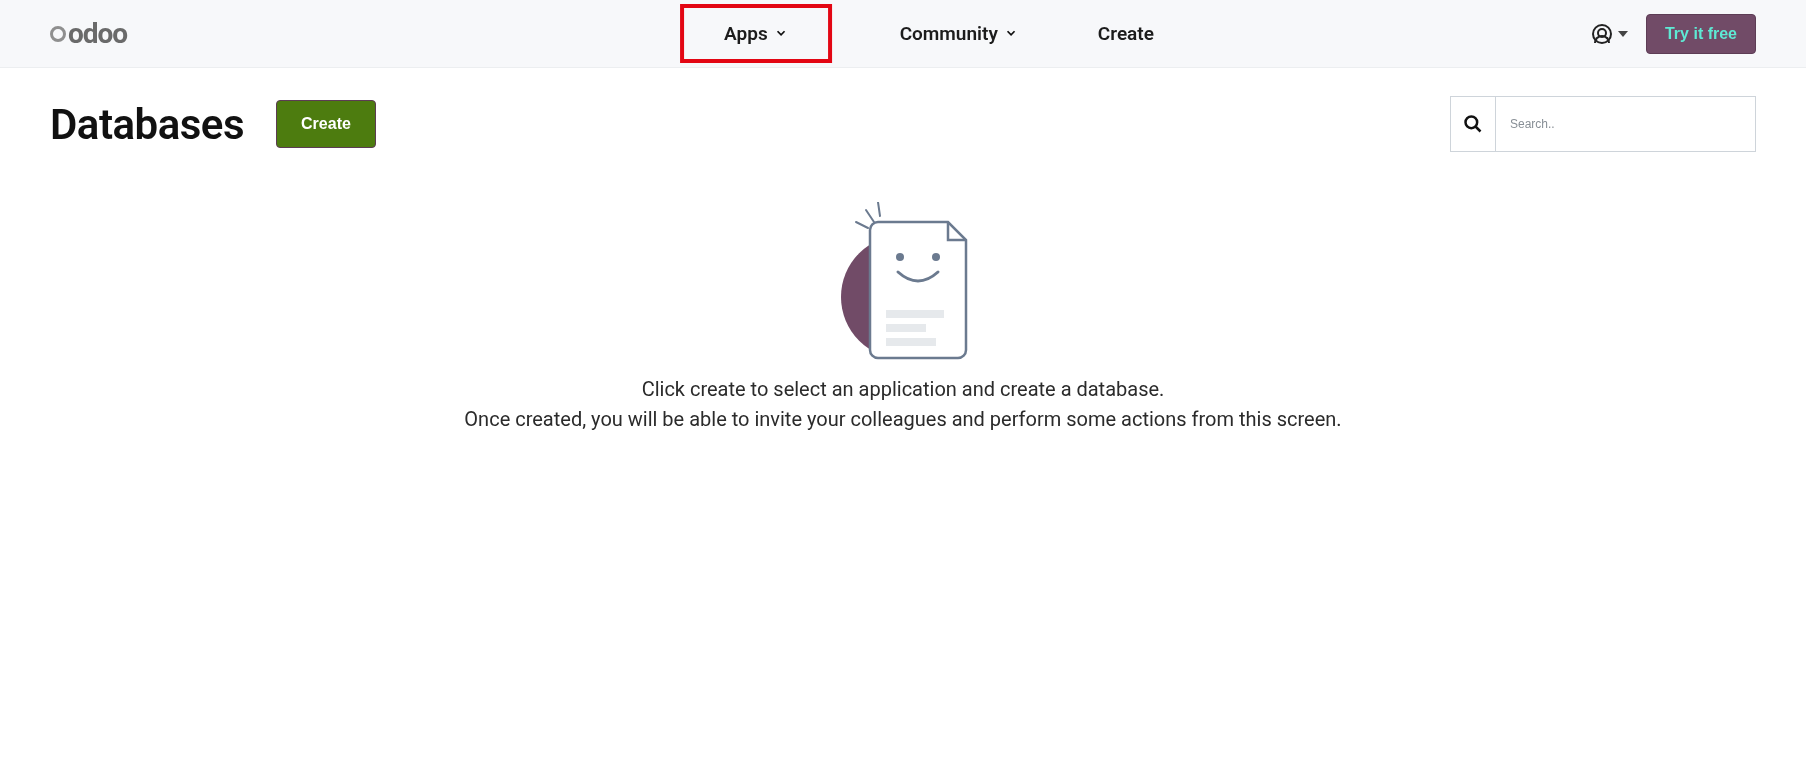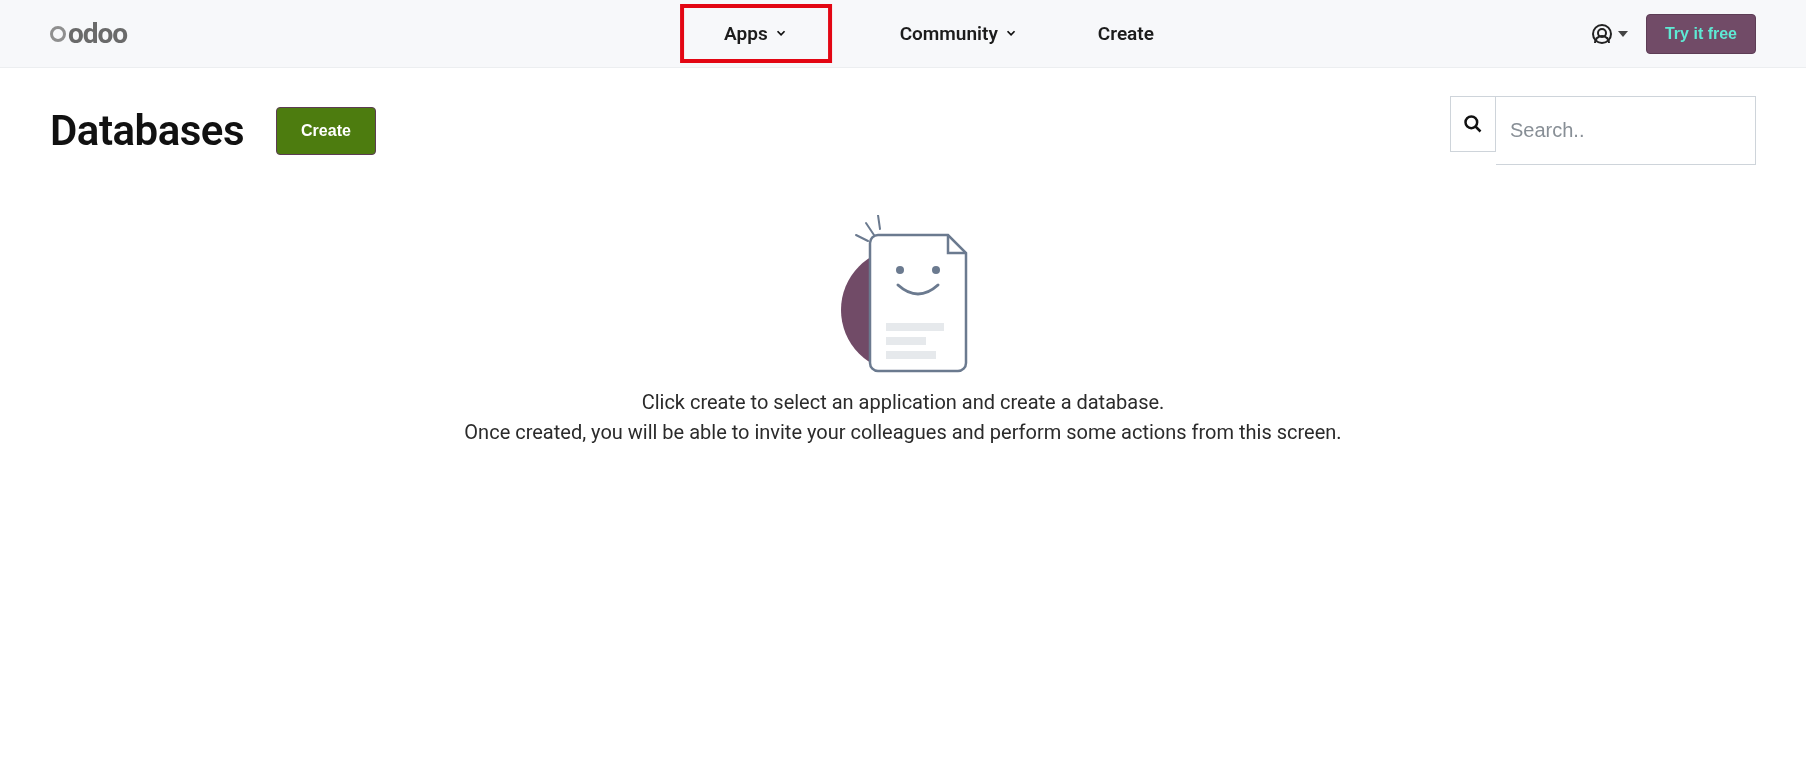--- a/index.html
+++ b/index.html
@@ -19,21 +19,21 @@
 .user-icon::after { content:''; width:12px; height:6px; border:2px solid #222; border-bottom:none; border-radius:8px 8px 0 0; position:absolute; bottom:-1px;}
 .caret { width:0; height:0; border-left:5px solid transparent; border-right:5px solid transparent; border-top:6px solid #444; }
 .btn { border: none; border-radius: 4px; cursor: pointer; font-weight:600; }
 .btn-primary { background: #714b67; color: #5eead4; padding: 10px 18px; font-size: 16px; border: 1px solid #5d3d55; }
 .btn-create { background: #4d7c0f; color:#fff; padding: 14px 24px; font-size: 16px; border-radius:4px; border:1px solid #5c3c53;}
 
 .page-head { display: flex; align-items: center; padding: 28px 50px 10px 50px; gap: 32px; }
 .page-title { font-size: 42px; font-weight: 600; letter-spacing: -0.5px; }
 .search-wrap { margin-left: auto; display:flex; }
 .search-icon-box { width:46px; height:56px; border:1px solid #ced4da; display:flex; align-items:center; justify-content:center; background:#fff; }
-.search-input { width: 260px; height:69px; border:1px solid #ced4da; border-left:none; padding: 0 14px; font-size:20px; color:#6c757d; outline:none; }
+.search-input { width: 260px; height:56px; border:1px solid #ced4da; border-left:none; padding: 0 14px; font-size:12px; color:#6c757d; outline:none; }
 .search-input::placeholder { color:#888f96; }
 
 .empty { text-align: center; margin: 40px auto 0 auto; max-width: 900px; }
 .empty-illus { width:150px; height:160px; margin: 0 auto 12px auto; position:relative; }
 .empty h2 { font-size: 30px; font-weight:700; margin: 6px 0 14px 0; }
 .empty p { font-size: 20px; line-height:1.5; color:#2b2b2b; }
 
 svg { display:block; }
 </style>
 </head>

